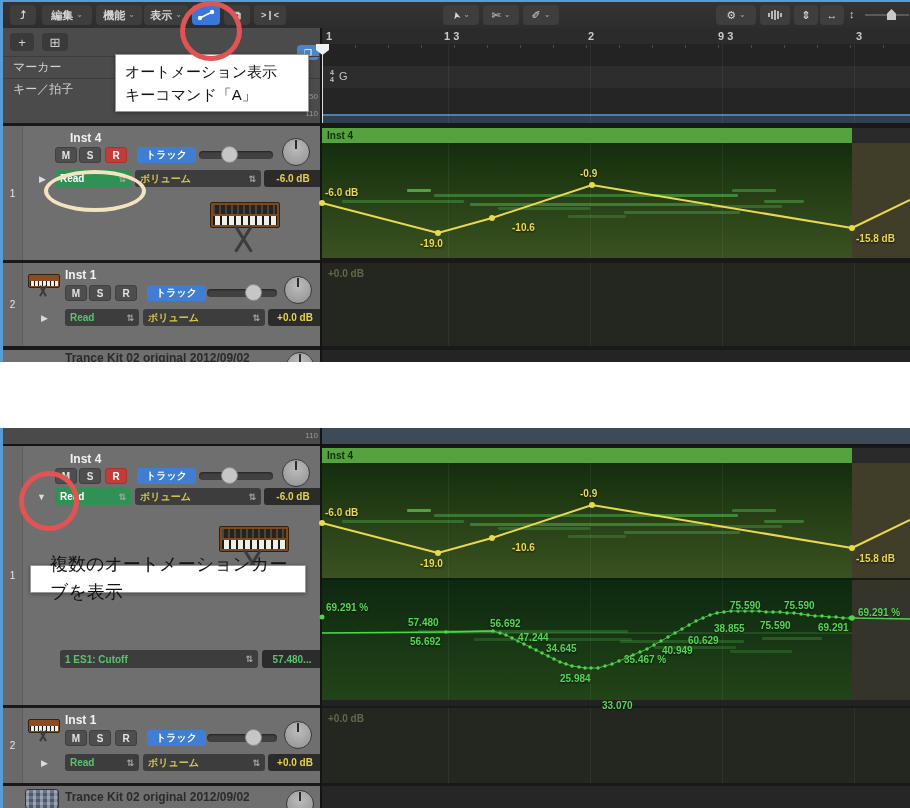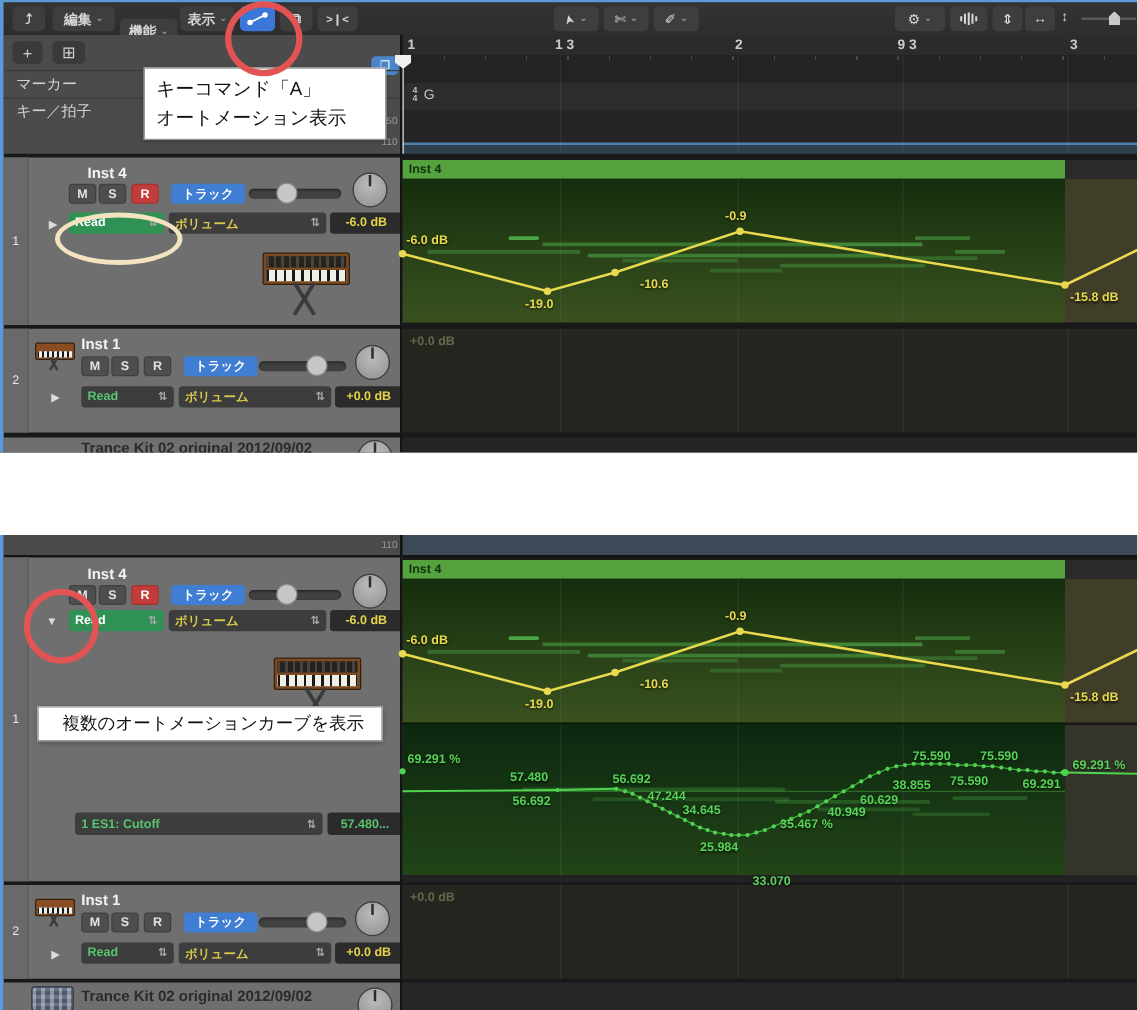--- a/index.html
+++ b/index.html
@@ -105,21 +105,21 @@
     <div class="abs bluestrip" style="left:0;top:0;width:3px;height:362px;"></div>
 
     <div class="abs tbar" style="left:3px;top:2px;width:907px;height:26px;">
       <div class="tbtn" style="left:7px;top:3px;width:26px;">
         <span>⤴</span>
       </div>
       <div class="tbtn" style="left:39px;top:3px;width:50px;">
         <span>編集</span>
         <span class="chev">⌄</span>
       </div>
-      <div class="tbtn" style="left:93px;top:13px;width:46px;">
+      <div class="tbtn" style="left:93px;top:3px;width:46px;">
         <span>機能</span>
         <span class="chev">⌄</span>
       </div>
       <div class="tbtn" style="left:141px;top:3px;width:44px;">
         <span>表示</span>
         <span class="chev">⌄</span>
       </div>
       <div class="tbtn blue" style="left:189px;top:3px;width:28px;">
         <svg width="18" height="12" viewBox="0 0 18 12">
           <line x1="3" y1="9" x2="15" y2="3" stroke="#fff" stroke-width="1.5"></line>
@@ -609,23 +609,23 @@
       <div class="drumic" style="left:22px;top:3px;width:32px;height:18px;"></div>
       <div class="tname" style="left:62px;top:4px;color:#2b2b2b;">Trance Kit 02 original 2012/09/02</div>
       <div class="knob" style="left:283px;top:4px;"></div>
     </div>
     <div class="darklane" style="left:322px;top:358px;width:588px;height:22px;background:#262626;"></div>
 
     <div class="abs" style="left:320px;top:0;width:2px;height:380px;background:#141414;"></div>
   </div>
 
   <div class="tip" style="left:115px;top:54px;width:194px;height:58px;font-size:15px;">
+    <div>オートメーション表示</div>
     <div>キーコマンド「A」</div>
-    <div>オートメーション表示</div>
   </div>
   <div class="redc" style="left:180px;top:1px;width:52px;height:50px;"></div>
   <div class="creamc" style="left:44px;top:170px;width:94px;height:34px;"></div>
   <div class="redc" style="left:19px;top:471px;width:50px;height:50px;"></div>
-  <div class="tip" style="left:30px;top:565px;width:276px;height:28px;font-size:14px;padding-left:19px;">
+  <div class="tip" style="left:30px;top:565px;width:276px;height:28px;font-size:18px;padding-left:19px;">
     <div>複数のオートメーションカーブを表示</div>
   </div>
 
 </div>
 
 </body></html>

